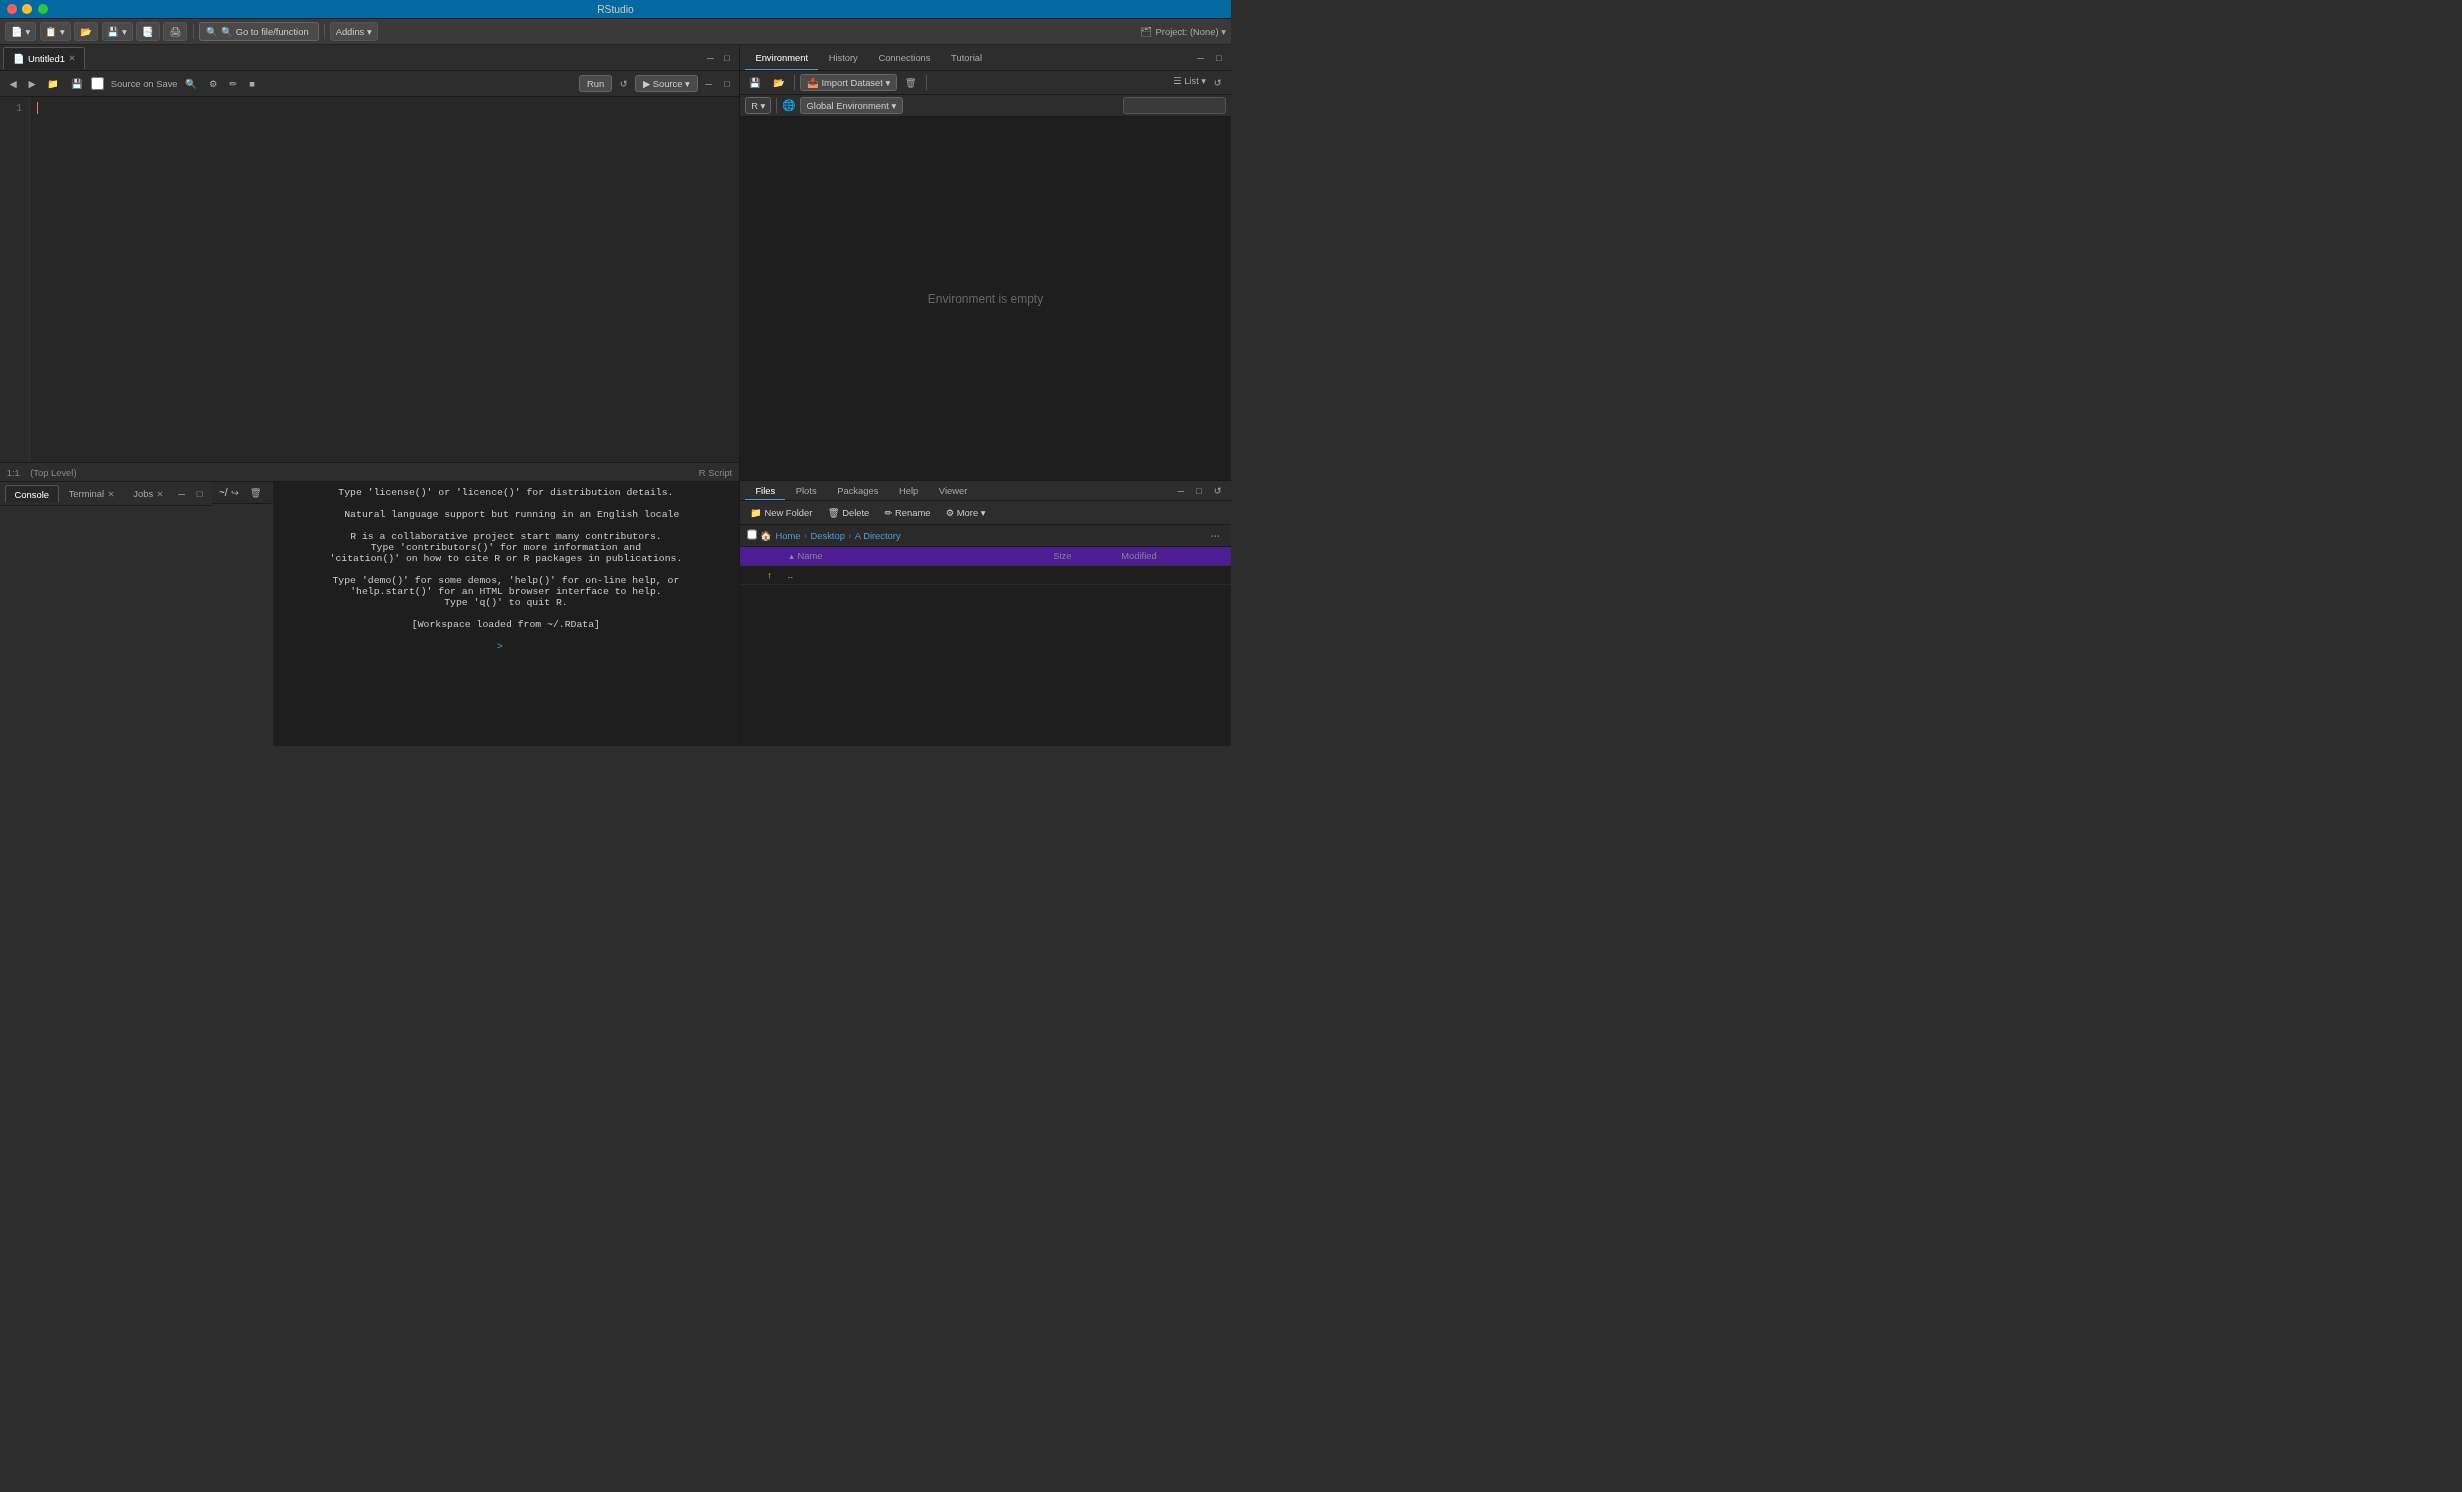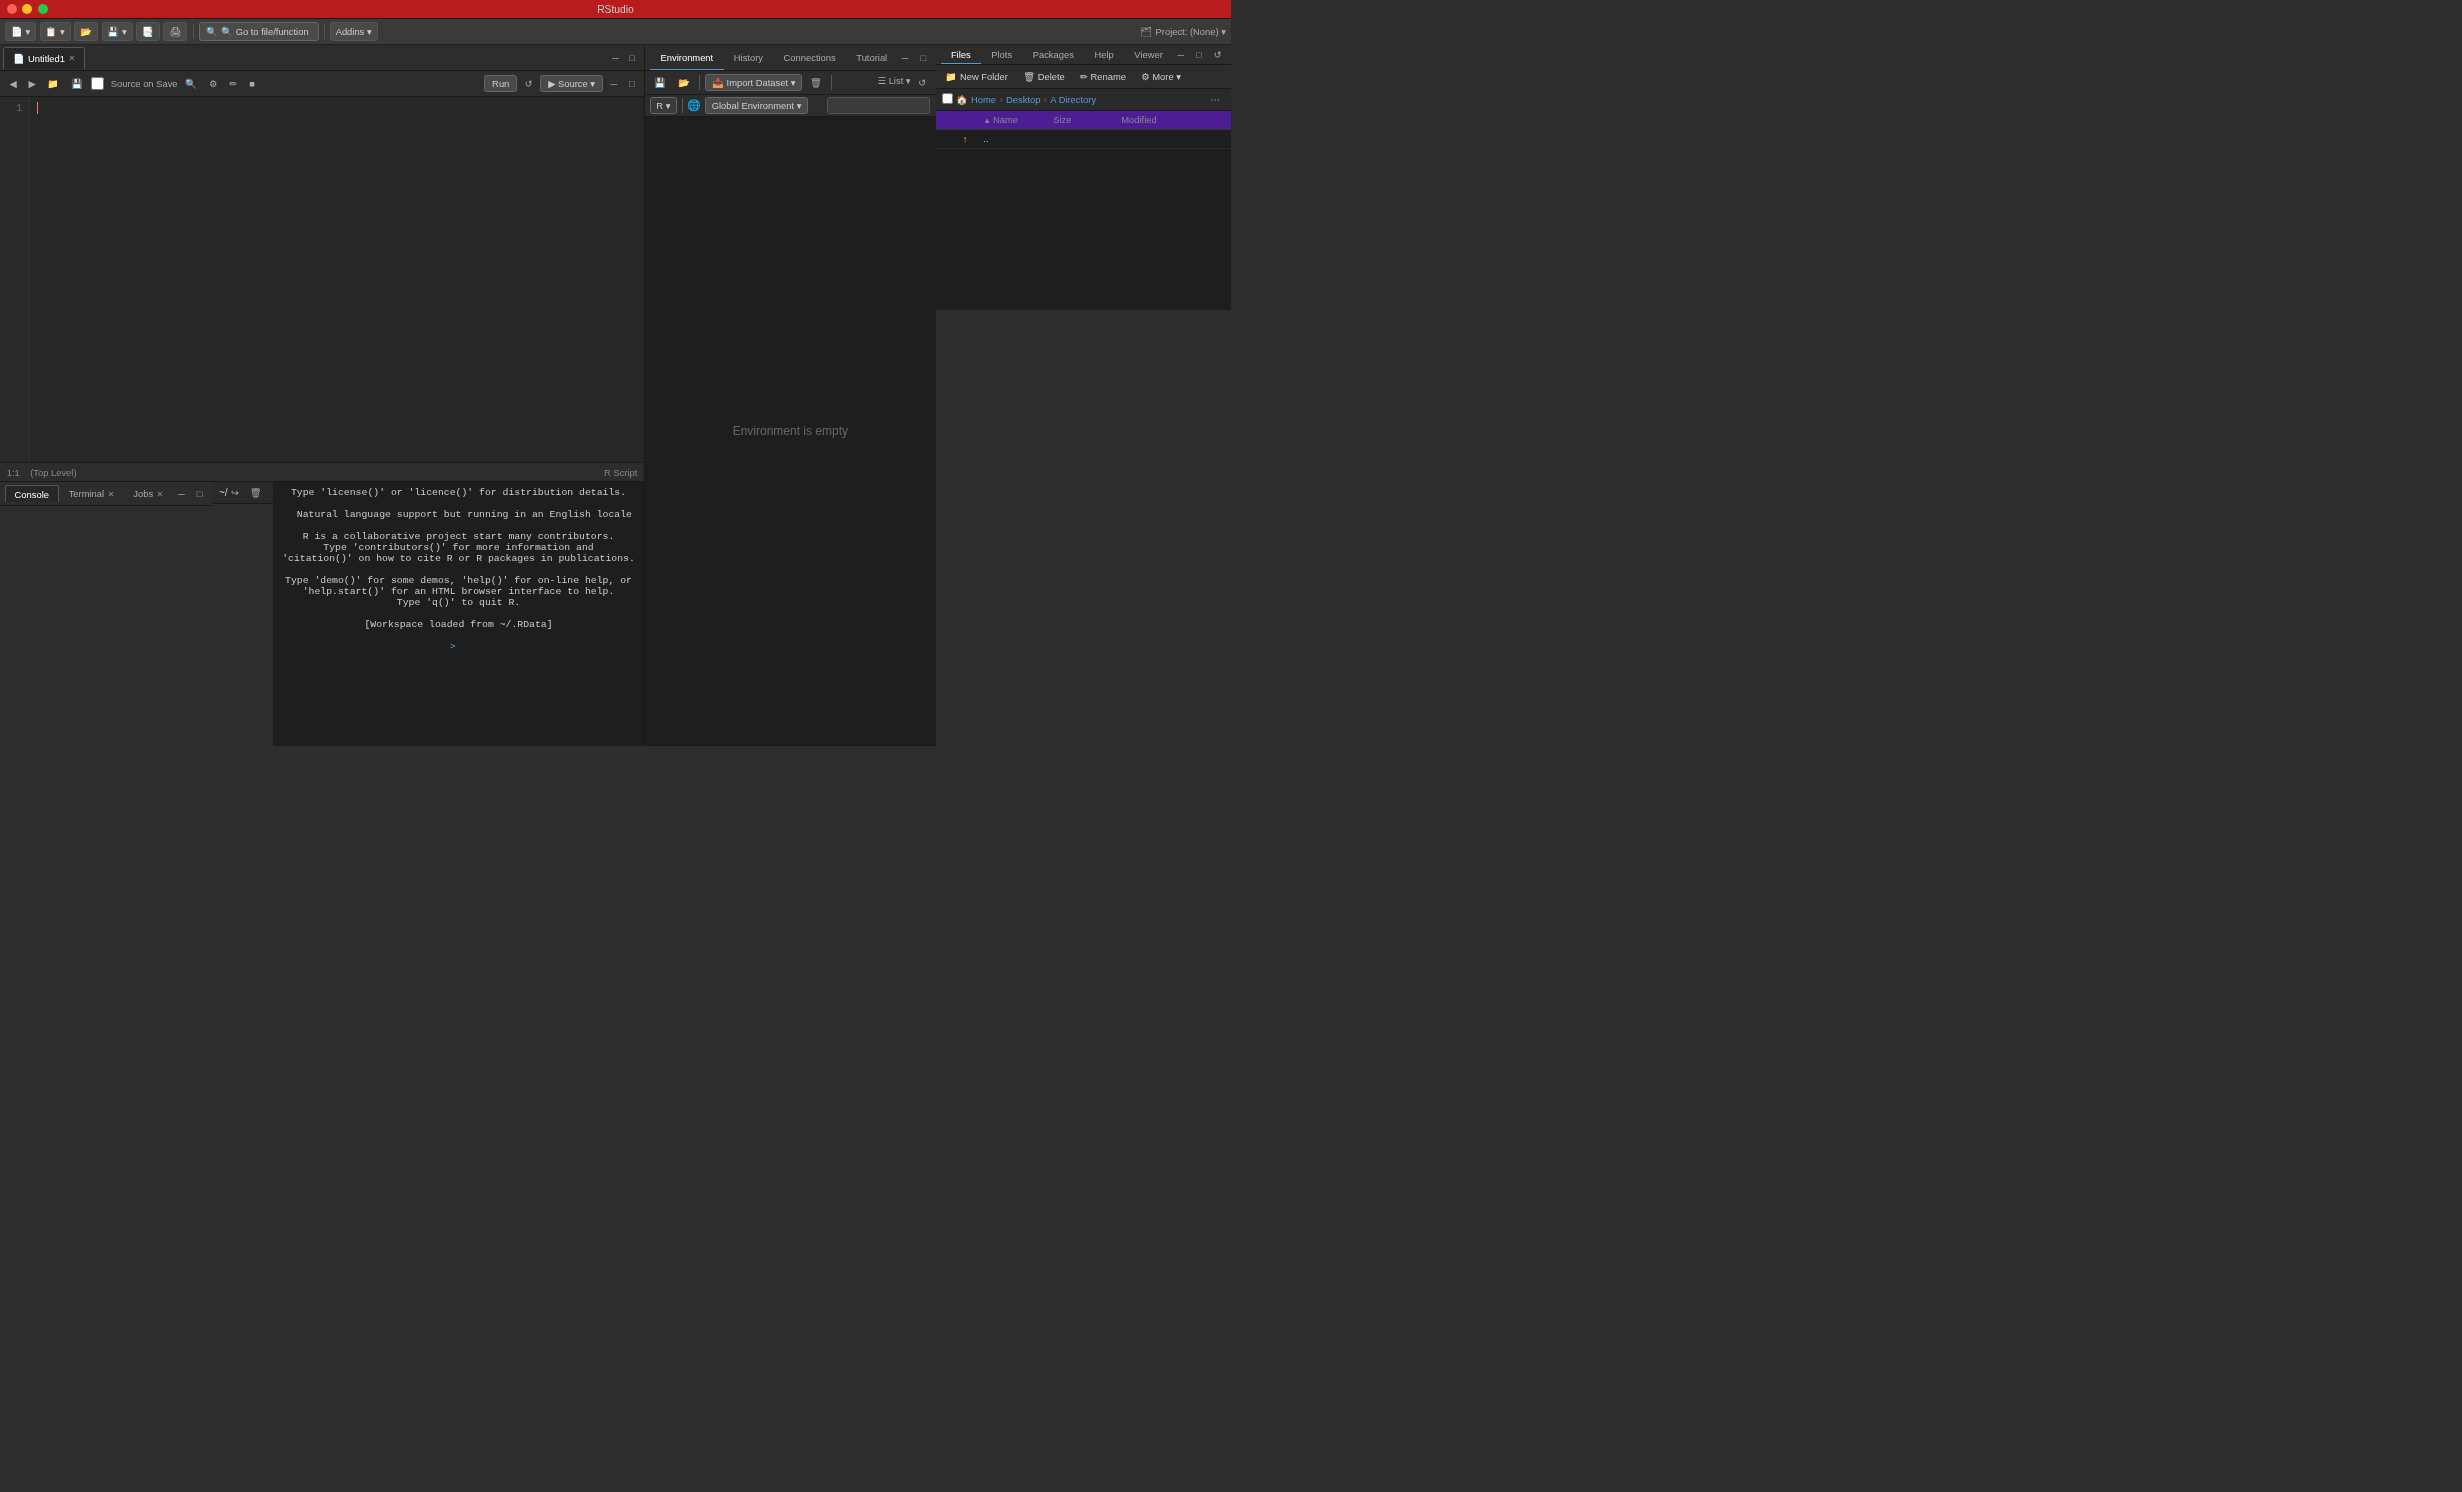--- a/index.html
+++ b/index.html
@@ -8,21 +8,21 @@
       font-size: 10.3px;
       background: #2d2d2d;
       color: #cccccc;
       width: 1231px;
       height: 746px;
       overflow: hidden;
     }
 
     
     .title-bar {
-      background: #b91c1c;
+      background: #0369a1;
       height: 19px;
       display: flex;
       align-items: center;
       justify-content: center;
       position: relative;
       border-bottom: 0.9px solid #1a1a1a;
     }
     .title-bar-buttons {
       position: absolute;
       left: 6.8px;
@@ -314,21 +314,21 @@
     .console-prompt {
       color: #569cd6;
       font-family: 'Courier New', monospace;
       font-size: 9.8px;
     }
 
     
     .right-panel {
       flex: 1;
       display: flex;
-      flex-direction: row;
+      flex-direction: column;
     }
 
     
     .env-pane {
       flex: 1;
       display: flex;
       flex-direction: column;
       border-bottom: 1.7px solid #1a1a1a;
     }
     .pane-tab-bar {

